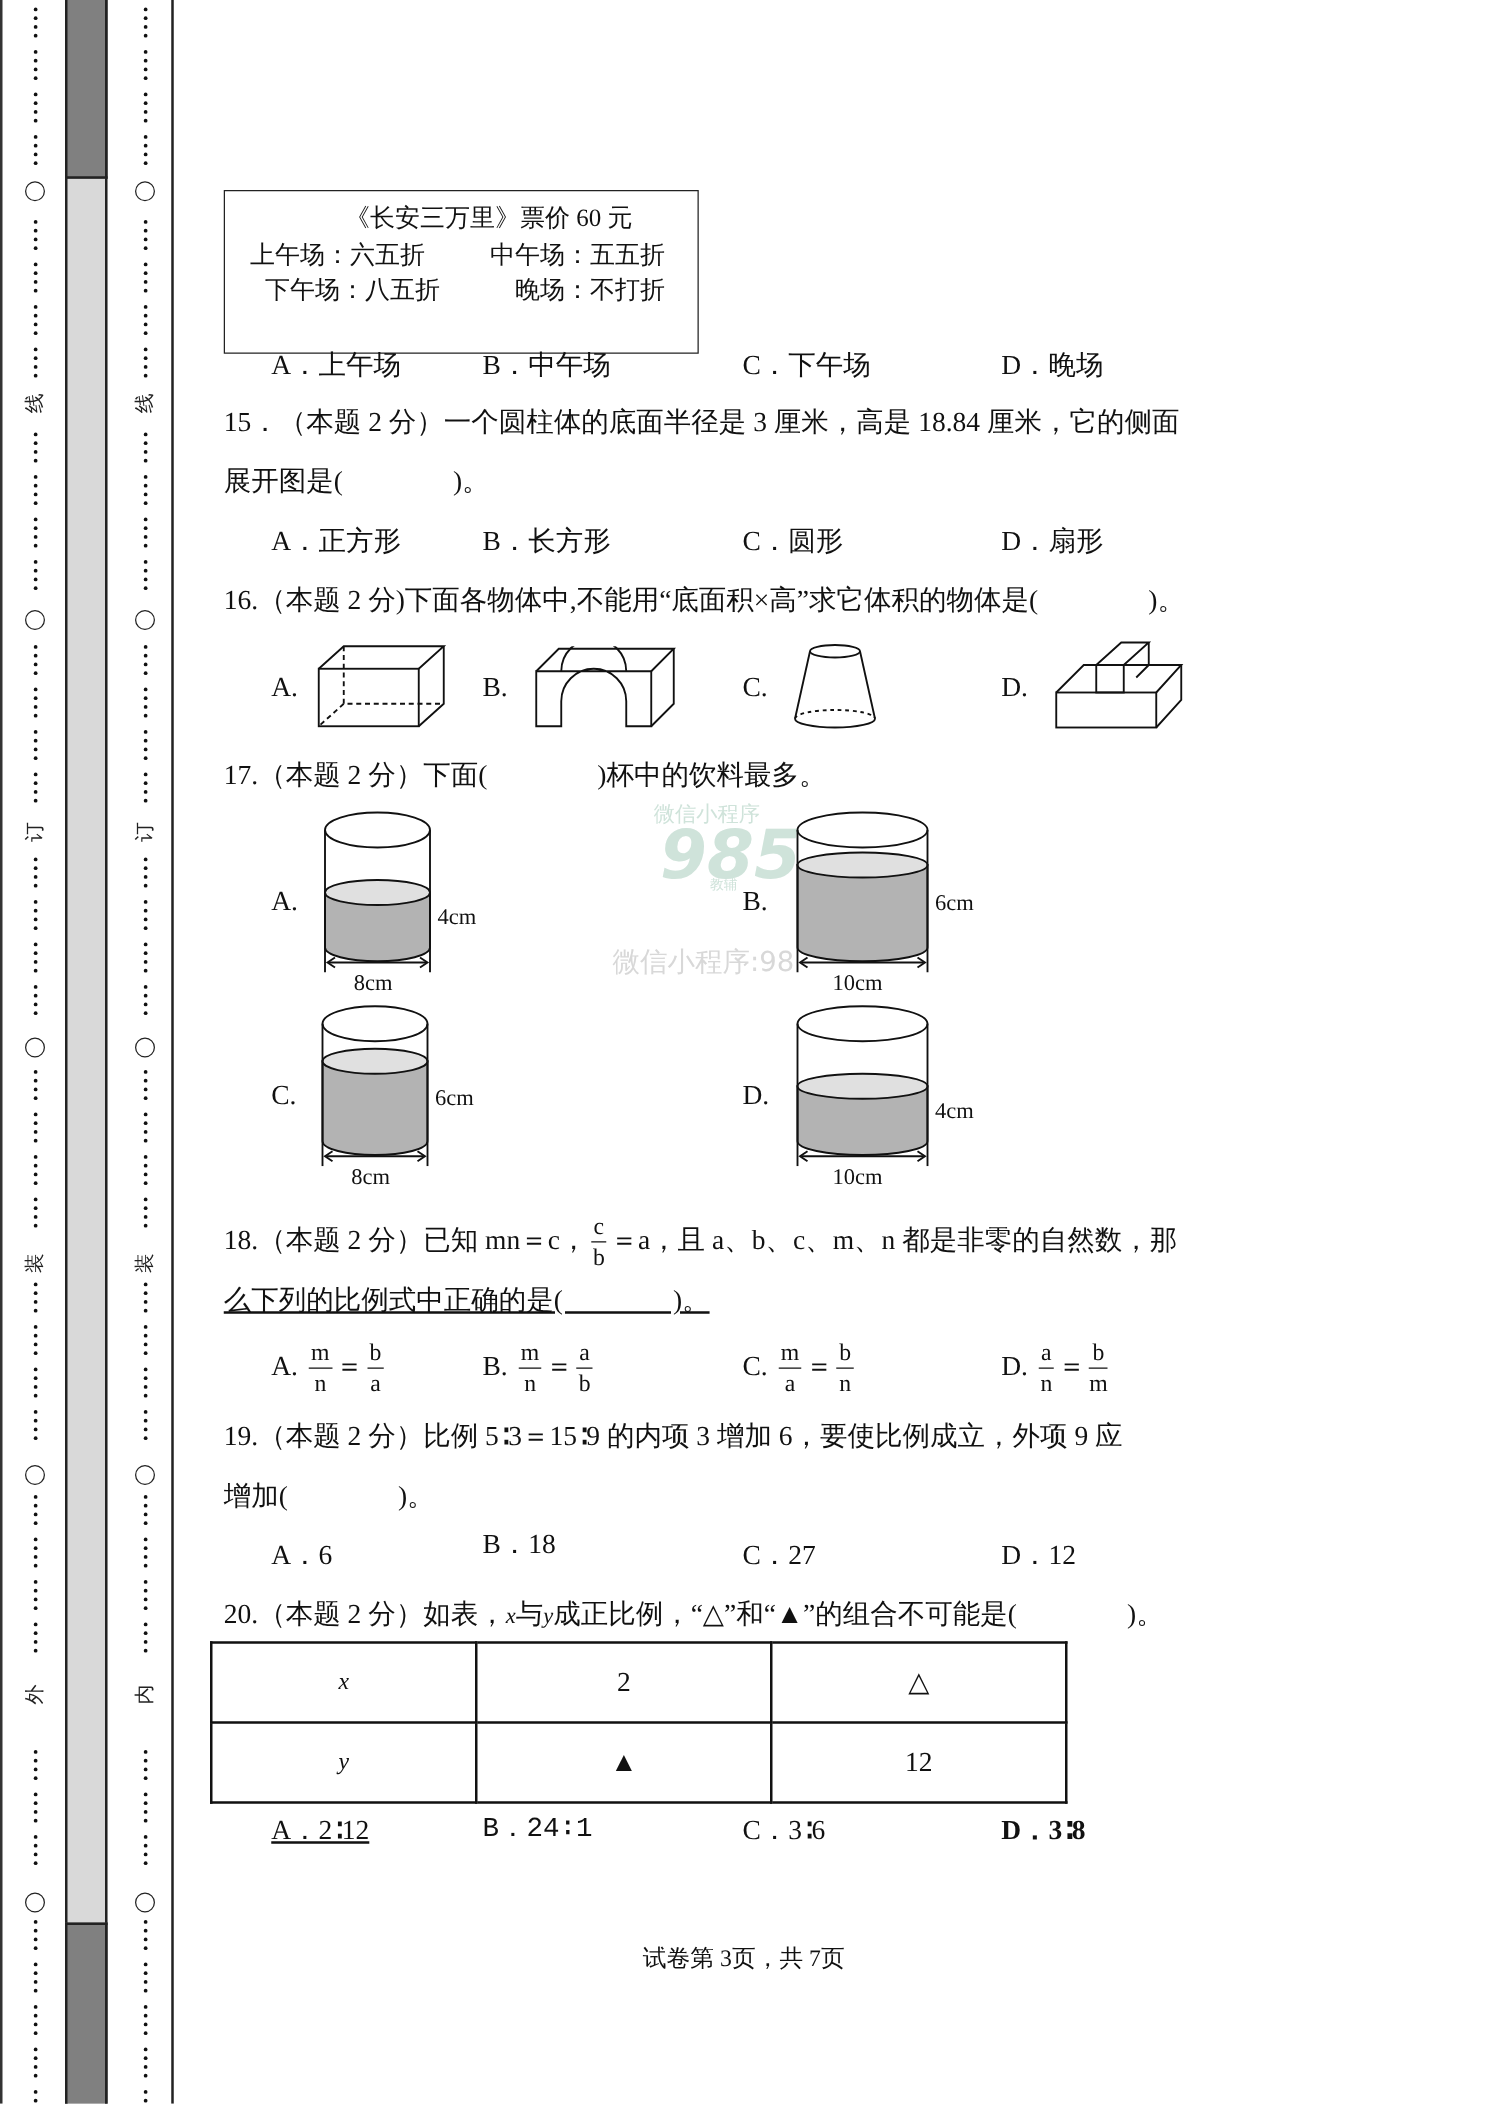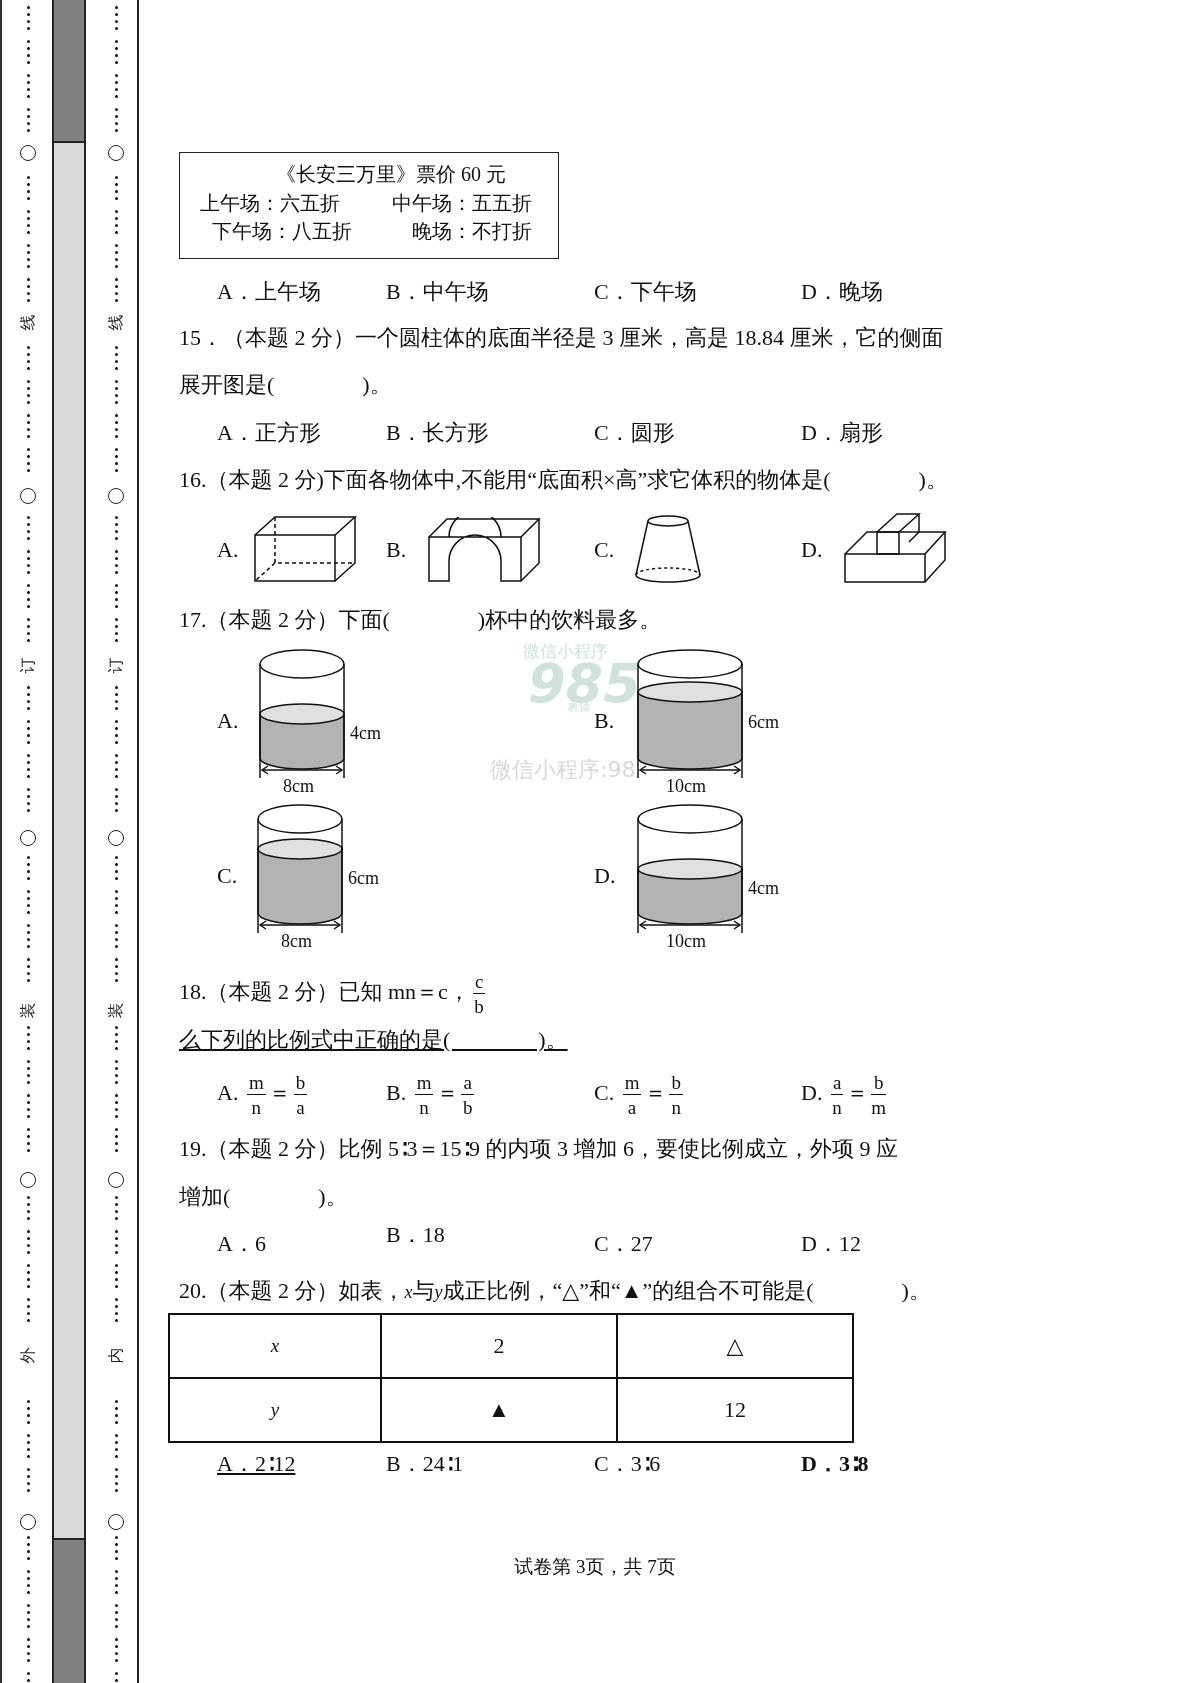--- a/index.html
+++ b/index.html
@@ -12,21 +12,21 @@
   .dark-top{left:52px;top:0;width:34px;height:143px;background:#808080;border-left:2px solid #222;border-right:2px solid #222;border-bottom:2px solid #222;box-sizing:border-box;}
   .dark-bottom{left:52px;top:1538px;width:34px;height:145px;background:#808080;border-left:2px solid #222;border-right:2px solid #222;border-top:2px solid #222;box-sizing:border-box;}
   .inner-border{left:137px;top:0;width:2px;height:1683px;background:#222;}
   .dots{position:absolute;width:20px;text-align:center;}
   .dots span{display:block;width:3px;height:3px;background:#111;border-radius:50%;margin:0 auto 4px;}
   .circle-mark{position:absolute;width:14px;height:14px;border:1.3px solid #222;border-radius:50%;}
   .side-char{position:absolute;font-family:"DejaVu Sans",sans-serif;font-size:16px;transform:rotate(-90deg);width:20px;text-align:center;color:#222;}
   
   .q{position:absolute;left:179px;font-size:22px;line-height:30px;white-space:nowrap;}
   .opt{position:absolute;font-size:22px;line-height:30px;white-space:nowrap;}
-  .ticket{left:179px;top:152px;width:380px;height:107px;border:1.5px solid #222;box-sizing:border-box;font-size:20px;text-align:center;}
+  .ticket{left:179px;top:152px;width:380px;height:131px;border:1.5px solid #222;box-sizing:border-box;font-size:20px;text-align:center;}
   .ticket div{position:absolute;white-space:nowrap;}
   .fig-label{position:absolute;font-size:22px;}
   .dim{position:absolute;font-size:18px;}
   .frac{display:inline-block;vertical-align:middle;text-align:center;line-height:1;margin:0 3px;}
   .frac .n{display:block;font-size:19px;padding:0 2px 2px;border-bottom:1.3px solid #111;}
   .frac .d{display:block;font-size:19px;padding-top:3px;}
   table.xy{position:absolute;left:168px;top:1313px;border-collapse:collapse;}
   table.xy td{border:2px solid #111;height:60px;text-align:center;font-size:22px;}
   .footer{position:absolute;left:0;width:1190px;top:1554px;text-align:center;font-size:19px;}
   .watermark{position:absolute;color:#cfe3da;font-family:"DejaVu Sans",sans-serif;}
@@ -654,21 +654,21 @@
   <line x1="6" y1="16" x2="6" y2="130"></line>
   <line x1="110" y1="16" x2="110" y2="130"></line>
   <line x1="9" y1="122" x2="107" y2="122"></line>
   <polyline points="14,118 8,122 14,126"></polyline>
   <polyline points="102,118 108,122 102,126"></polyline>
 </svg>
 <span class="dim" style="left:748px;top:878px;">4cm</span>
 <span class="dim" style="left:666px;top:931px;">10cm</span>
 
 <div class="q" style="top:972px;line-height:30px;">
-  <span>18.（本题 2 分）已知 mn＝c，</span><span class="frac"><span class="n">c</span><span class="d">b</span></span>
+  <span>18.（本题 2 分）已知 mn＝c，</span><span class="frac"><span class="n">c</span><span class="d">b</span></span><span>＝a，且 a、b、c、m、n 都是非零的自然数，那</span>
 </div>
 <div class="q" style="top:1025px;text-decoration:underline;">么下列的比例式中正确的是(　　　　)。</div>
 
 <div class="opt" style="left:217px;top:1073px;">
   <span>A.</span>
   <span class="frac"><span class="n">m</span><span class="d">n</span></span><span>＝</span><span class="frac"><span class="n">b</span><span class="d">a</span></span>
 </div>
 <div class="opt" style="left:386px;top:1073px;">
   <span>B.</span>
   <span class="frac"><span class="n">m</span><span class="d">n</span></span><span>＝</span><span class="frac"><span class="n">a</span><span class="d">b</span></span>
@@ -702,17 +702,17 @@
   </tr>
   <tr>
     <td class="ital" style="font-size:19px;">y</td>
     <td>▲</td>
     <td>12</td>
   </tr>
 </tbody>
   </table>
 
 <span class="opt" style="left:217px;top:1449px;text-decoration:underline;">A．2∶12</span>
-<span class="opt" style="left:386px;top:1449px;">B．24∶1</span>
+<span class="opt" style="left:386px;top:1449px;font-family:Liberation Mono, monospace;">B．24∶1</span>
 <span class="opt" style="left:594px;top:1449px;">C．3∶6</span>
 <span class="opt" style="left:801px;top:1449px;font-weight:bold;">D．3∶8</span>
 
 <div class="footer">试卷第 3页，共 7页</div>
 
 </body></html>

